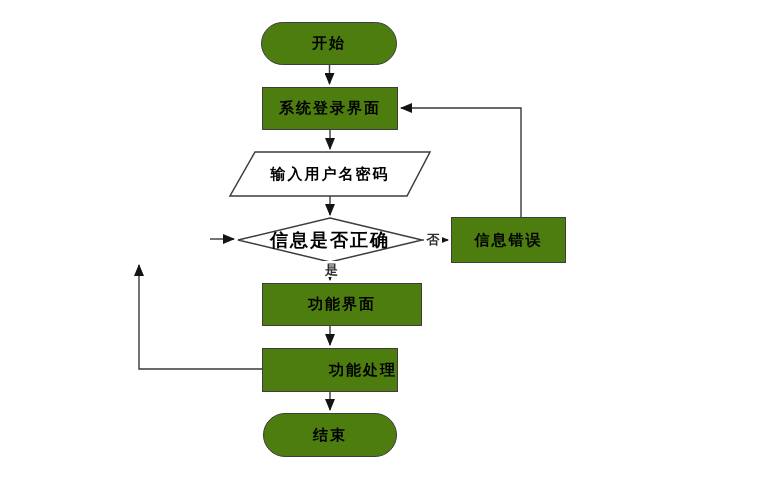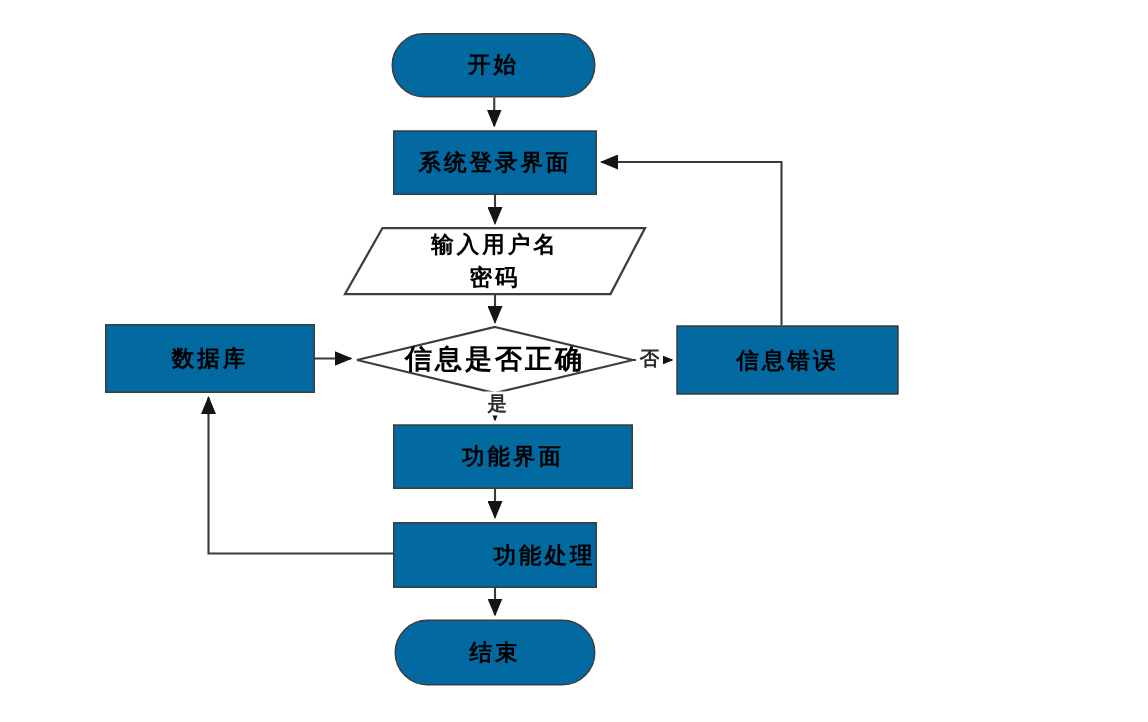--- a/index.html
+++ b/index.html
@@ -34,34 +34,33 @@
   .node {
     position: absolute;
     box-sizing: border-box;
     display: flex;
     align-items: center;
     justify-content: center;
     text-align: center;
     font-weight: bold;
     font-size: 15px;
     letter-spacing: 2px;
-    background: #0369a1;
+    background: #4d7c0f;
   }
   .rect-node {
     border: 1.5px solid #3d3d3d;
   }
   .terminator {
     border: 1.5px solid #3d3d3d;
     border-radius: 22px;
   }
   .overlay-label {
     position: absolute;
     box-sizing: border-box;
     display: flex;
-    flex-direction: column;
     align-items: center;
     justify-content: center;
     text-align: center;
     font-weight: bold;
     font-size: 15px;
     letter-spacing: 2px;
     background: transparent;
     pointer-events: none;
   }
   .overlay-label .line {
@@ -118,25 +117,22 @@
 
   <div class="overlay-label" style="left:240px; top:152px; width:180px; height:44px;">
     <span class="line">输入用户名</span>
     <span class="line">密码</span>
   </div>
 
   <div class="overlay-label" style="left:238px; top:218px; width:184px; height:44px; font-size:18px;">
     <span class="line">信息是否正确</span>
   </div>
 
-  <div class="node rect-node" style="left:70px; top:216px; width:140px; height:46px;">
-    <span>数据库</span>
-  </div>
 
-  <div class="node rect-node" style="left:451px; top:217px; width:148px; height:46px;">
+  <div class="node rect-node" style="left:451px; top:217px; width:115px; height:46px;">
     <span>信息错误</span>
   </div>
 
   <div class="node rect-node" style="left:262px; top:283px; width:160px; height:43px;">
     <span>功能界面</span>
   </div>
 
   <div class="node rect-node" style="left:262px; top:348px; width:136px; height:44px;justify-content:flex-end;">
     <span>功能处理</span>
   </div>

